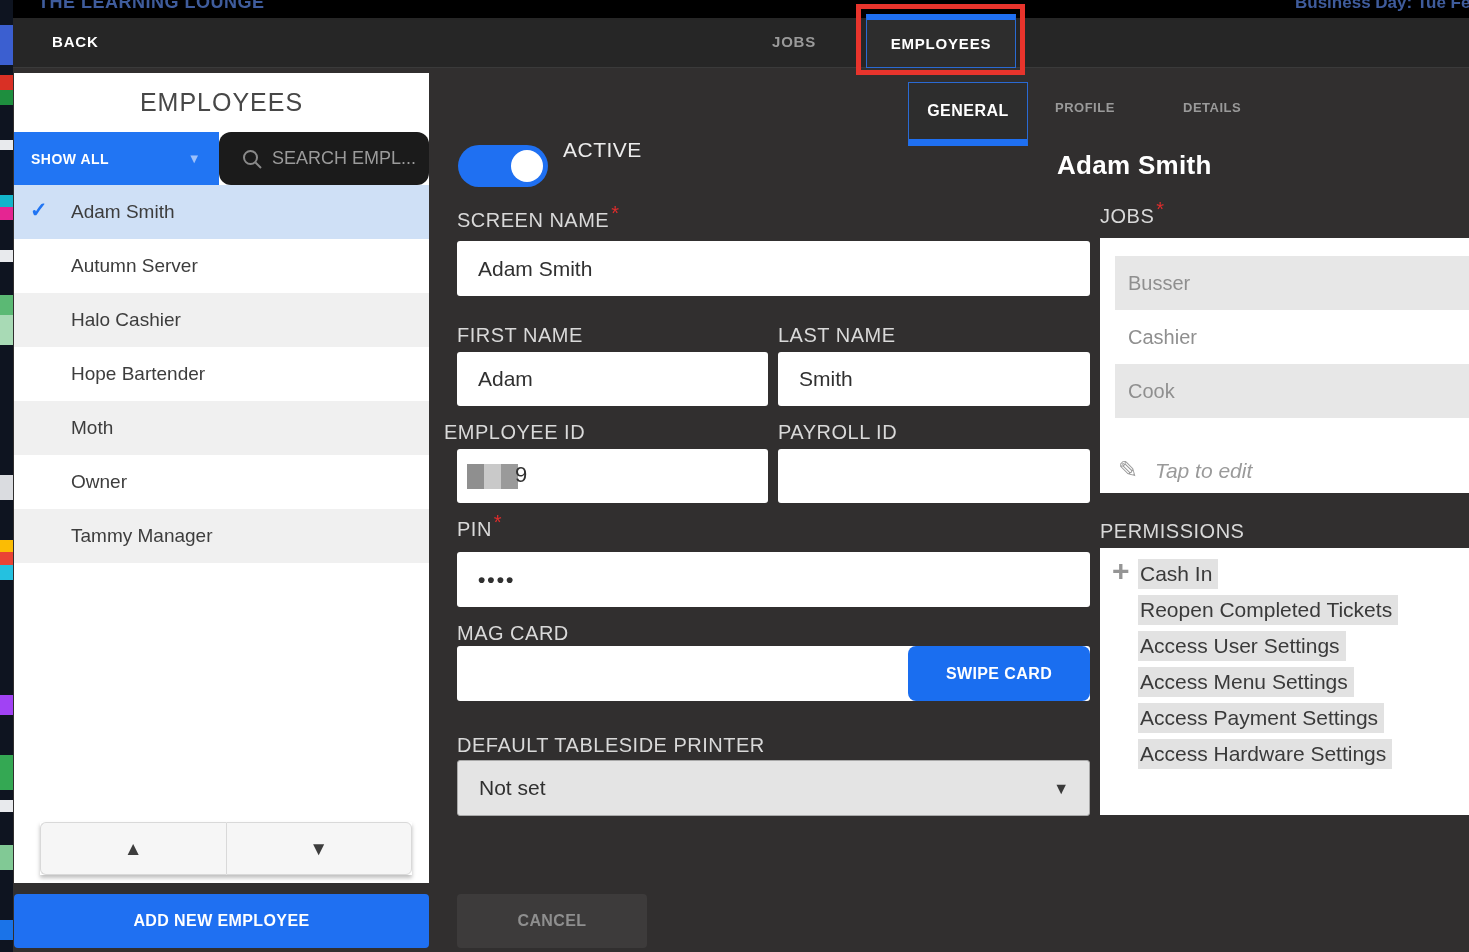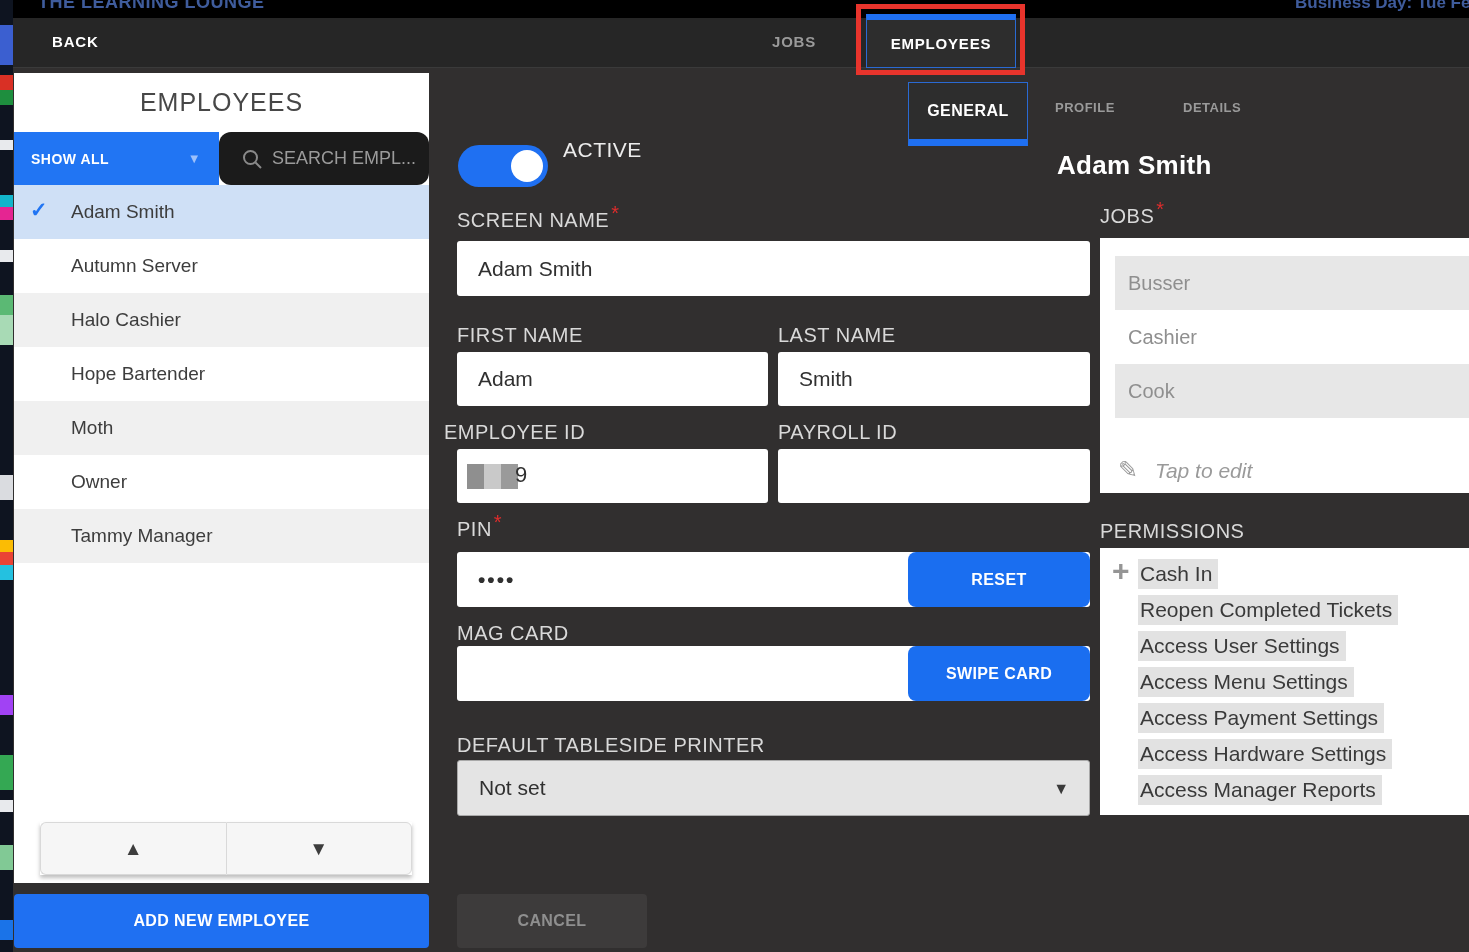--- a/index.html
+++ b/index.html
@@ -212,21 +212,20 @@
         <i></i>
       </div>
     <div class="empid-tail">9</div>
   </div>
 
   <div class="f-label" style="left:778px; top:421px;">PAYROLL ID</div>
   <input class="f-input" style="left: 778px; top: 449px; width: 312px; height: 54px;" value="">
 
   <div class="f-label" style="left:457px; top:518px;"><span>PIN</span><span class="req">*</span></div>
   <input class="f-input" style="left: 457px; top: 552px; width: 633px; height: 55px; font-weight: bold; letter-spacing: 2px;" value="••••">
-  <div class="blue-btn" style="left:908px; top:552px;">RESET</div>
 
   <div class="f-label" style="left:457px; top:622px;">MAG CARD</div>
   <input class="f-input" style="left: 457px; top: 646px; width: 633px; height: 55px;" value="">
   <div class="blue-btn" style="left:908px; top:646px;">SWIPE CARD</div>
 
   <div class="f-label" style="left:457px; top:734px;">DEFAULT TABLESIDE PRINTER</div>
   <div class="printer-select">
     <span>Not set</span>
     <span class="dd-tri">▼</span>
   </div>
@@ -277,23 +276,20 @@
         </div>
 
         <div class="perm-item">
           <span>Access Payment Settings</span>
         </div>
 
         <div class="perm-item">
           <span>Access Hardware Settings</span>
         </div>
 
-        <div class="perm-item">
-          <span>Access Manager Reports</span>
-        </div>
       </div>
   </div>
 
   <div class="edge-strip">
     <div class="seg s1"></div>
       <div class="seg s2"></div>
       <div class="seg s3"></div>
       <div class="seg s4"></div>
     <div class="seg s5"></div>
       <div class="seg s6"></div>

